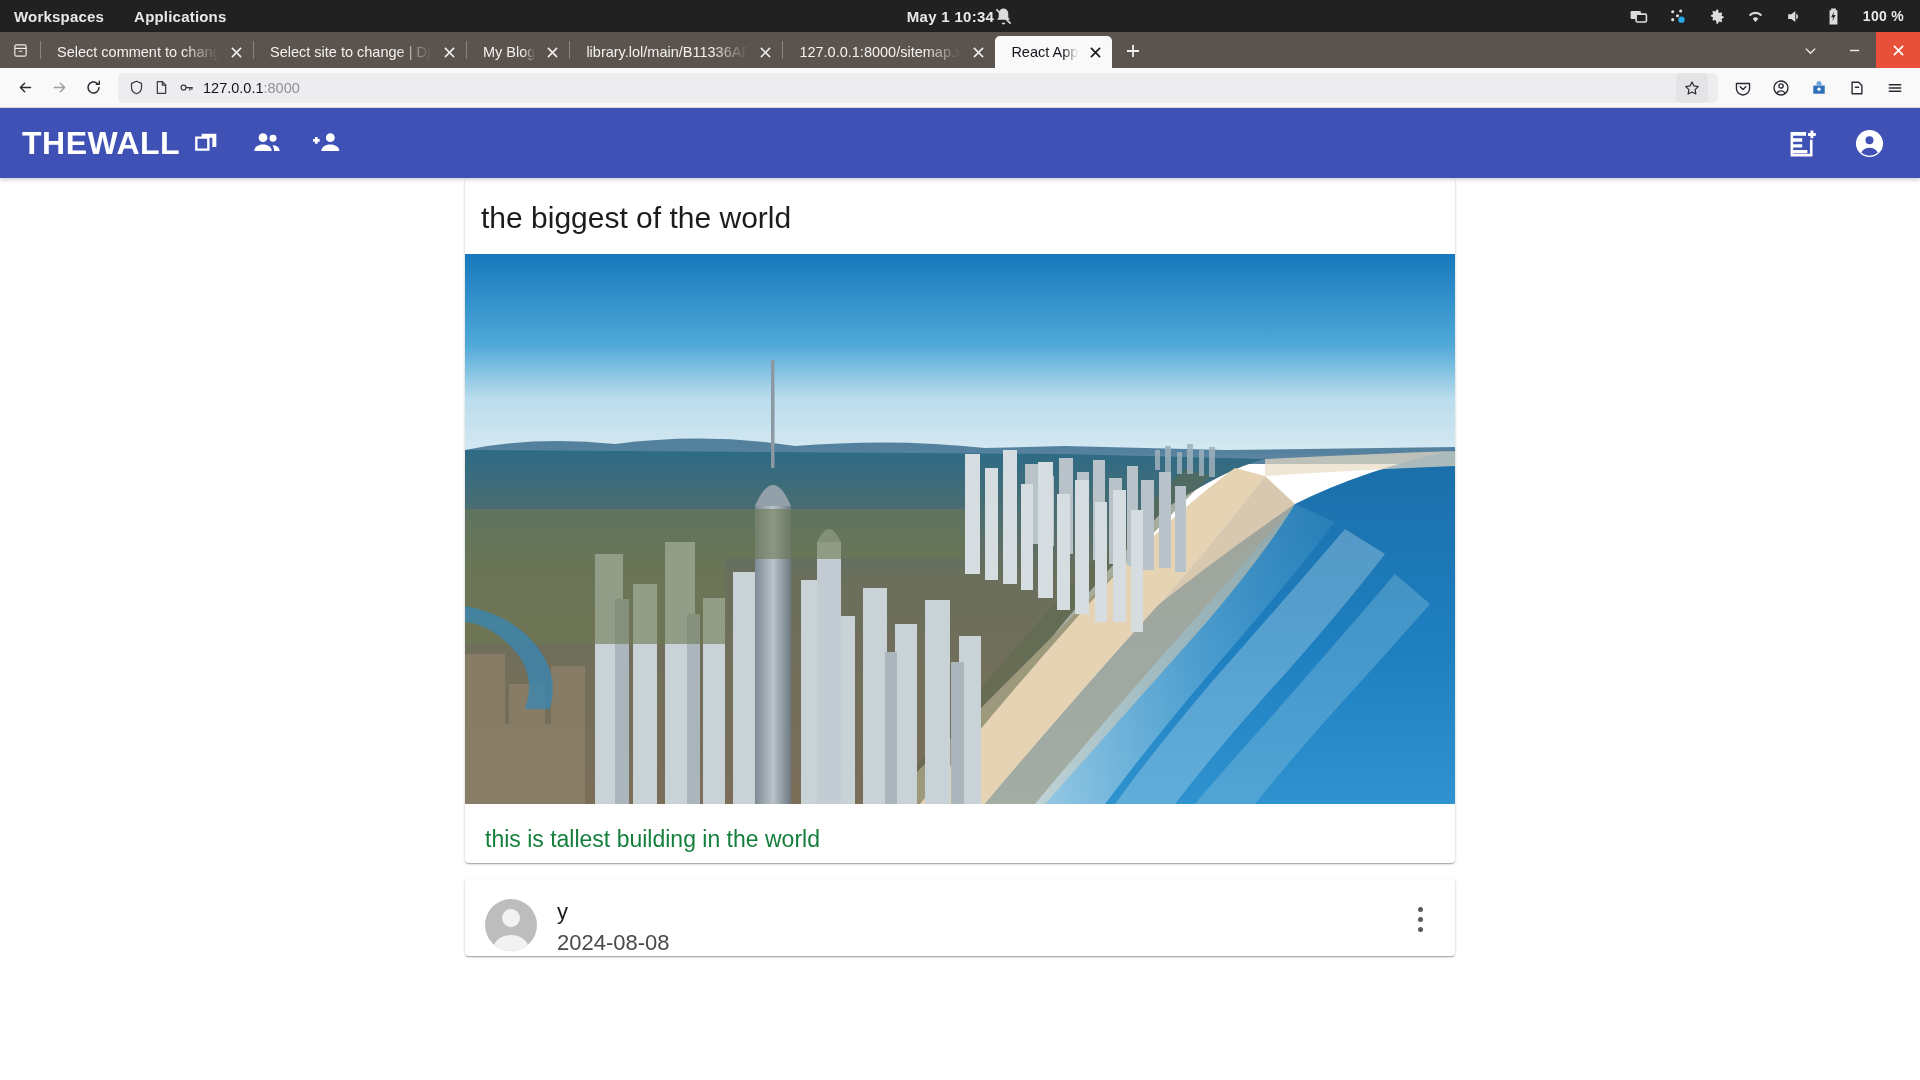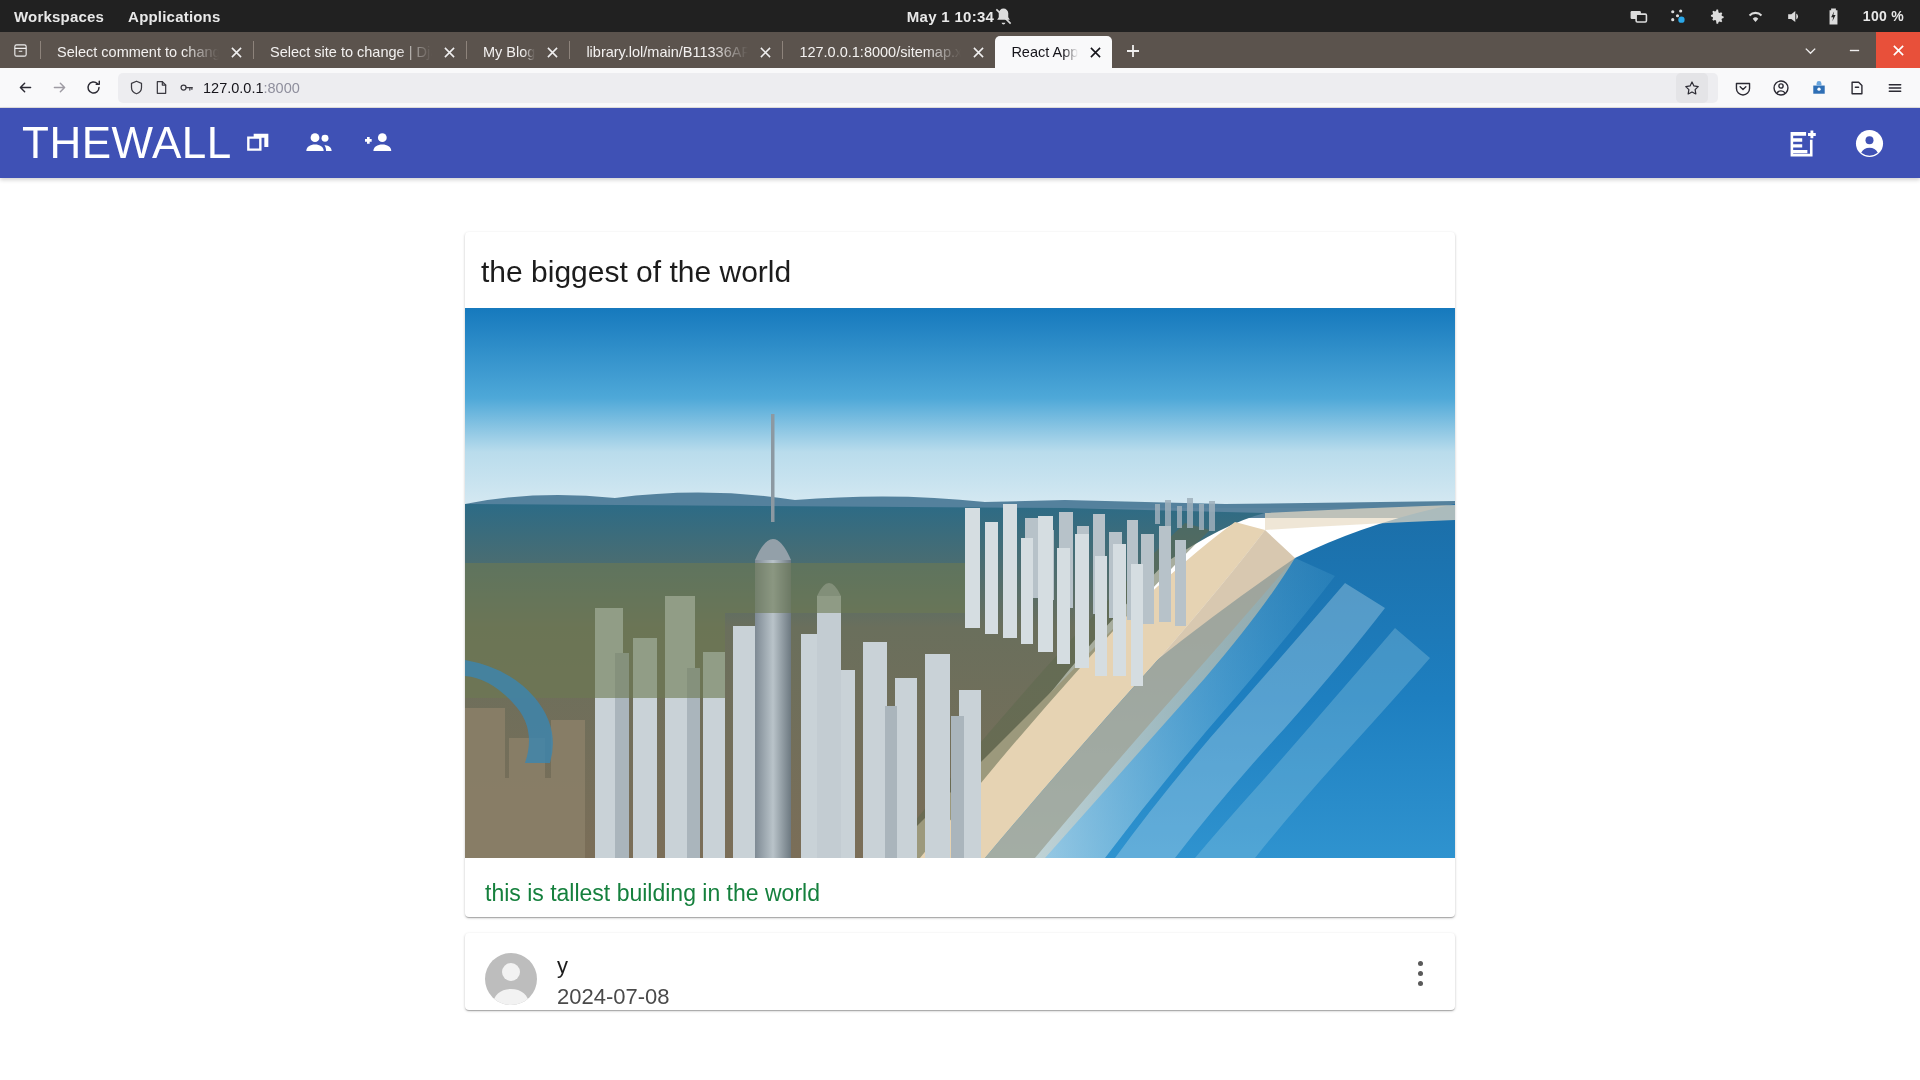--- a/index.html
+++ b/index.html
@@ -12,21 +12,21 @@
 
   
   .os-bar {
     height: 32px; width: 100%;
     background: #212121;
     display: flex; align-items: center;
     color: #e8e8e8;
     font-size: 15px; font-weight: bold;
     position: relative;
   }
-  .os-bar .os-left { display: flex; align-items: center; gap: 24px; padding-left: 14px; }
+  .os-bar .os-left { display: flex; align-items: center; gap: 30px; padding-left: 14px; }
   .os-bar .os-item { cursor: default; letter-spacing: .2px; }
   .os-center { position: absolute; left: 0; right: 0; display: flex; justify-content: center;
                align-items: center; pointer-events: none; }
   .os-clock { font-weight: bold; font-size: 15px; letter-spacing: .3px; }
   .os-right { margin-left: auto; display: flex; align-items: center; gap: 20px; padding-right: 16px; }
   .tray-ico { width: 19px; height: 19px; display: block; fill: #dcdcdc; }
   .battery-pct { font-size: 14px; font-weight: bold; color: #e8e8e8; letter-spacing: .3px; }
 
   
   .tabstrip {
@@ -121,36 +121,36 @@
   
   .app-header {
     height: 70px; width: 100%;
     background: #3f51b5;
     display: flex; align-items: center;
     padding: 0 22px;
     box-shadow: 0 2px 4px rgba(0,0,0,.18);
     position: relative; z-index: 3;
   }
   .brand {
-    color: #fff; font-size: 44px; font-weight: 400;
+    color: #fff; font-size: 32px; font-weight: 700;
     letter-spacing: .5px; line-height: 1;
     font-family: "Liberation Sans", sans-serif;
     margin-right: 10px;
   }
   .hdr-icons { display: flex; align-items: center; gap: 26px; }
   .hdr-ico { width: 34px; height: 34px; display: flex; align-items: center; justify-content: center; }
   .hdr-ico svg { width: 32px; height: 32px; fill: #fff; }
   .hdr-right { margin-left: auto; display: flex; align-items: center; gap: 32px; padding-right: 12px; }
   .hdr-right .hdr-ico svg { width: 31px; height: 31px; }
 
   
   .page {
     width: 100%; height: calc(1080px - 32px - 36px - 40px - 70px);
     background: #fff; overflow: hidden;
-    display: flex; justify-content: center; align-items: center;
+    display: flex; justify-content: center;
   }
   .feed { width: 990px; padding-top: 0; }
   .card {
     background: #fff;
     border-radius: 4px;
     box-shadow: 0 1px 3px rgba(0,0,0,.20), 0 1px 1px rgba(0,0,0,.14), 0 2px 1px -1px rgba(0,0,0,.12);
     margin-bottom: 16px;
     overflow: hidden;
   }
   .post-title {
@@ -611,21 +611,21 @@
     <div class="card">
       <div class="comment-card">
         <div class="avatar">
           <svg viewBox="0 0 52 52">
               <circle cx="26" cy="19" r="9"></circle>
               <path d="M8 52c0-10 8-16 18-16s18 6 18 16z"></path>
             </svg>
         </div>
         <div class="cmt-body">
           <div class="cmt-user">y</div>
-          <div class="cmt-date">2024-07-08</div>
+          <div class="cmt-date">2024-08-08</div>
         </div>
         <div class="cmt-menu">
           <i></i>
             <i></i>
             <i></i>
         </div>
       </div>
     </div>
 
   </div>

